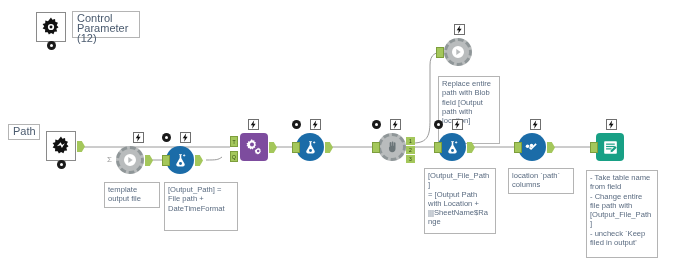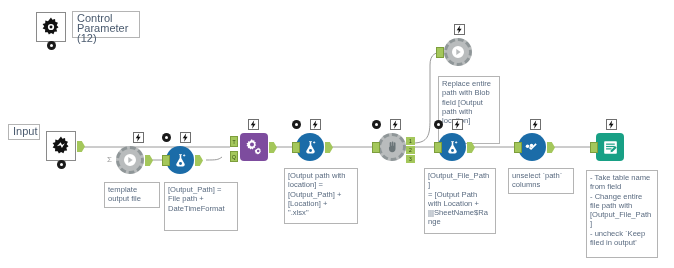--- a/index.html
+++ b/index.html
@@ -76,21 +76,21 @@
         <circle cx="12" cy="12" r="3.4" fill="#fff"></circle>
         <circle cx="12" cy="12" r="1.6" fill="#111"></circle>
       </svg>
     </div>
     <div class="badge-dot" style="left:11px;top:29px;">
         <i></i>
       </div>
   </div>
   <div class="label-box" style="left:72px;top:11px;width:68px;height:27px;"><span>Control Parameter (12)</span></div>
 
-  <div class="label-box" style="left:8px;top:124px;width:32px;height:16px;"><span>Input</span></div>
+  <div class="label-box" style="left:8px;top:124px;width:32px;height:16px;"><span>Path</span></div>
 
   <div class="node" style="left:46px;top:131px;">
     <div class="sq">
       <svg width="22" height="22" viewBox="0 0 24 24">
         <path fill="#111" d="M12 1.6l1.5 2.6 2.9-.8.3 3 2.9 1-1.4 2.6 2 2.2-2.4 1.8.9 2.9-3 .2-1 2.9-2.6-1.5-2.4 1.8-1.3-2.7-3 .2.3-3-2.8-1.1 1.7-2.5-1.8-2.4 2.9-.9.1-3 2.9.8z"></path>
         <path fill="#fff" d="M7.5 12.4l4.2-4.6 1.4 3.1 3.1-2-3.2 5.2-1.5-2.8z"></path>
       </svg>
     </div>
     <div class="badge-dot" style="left:11px;top:29px;">
         <i></i>
@@ -170,25 +170,20 @@
         <i></i>
       </div>
     <div class="badge" style="left:14px;top:-14px;">
       <svg width="7" height="9" viewBox="0 0 10 12">
           <path fill="#111" d="M6 0L1 7h3l-1 5 5-7H5z"></path>
         </svg>
     </div>
     <div class="anchor" style="left:-4px;top:9px;"></div>
     <div class="anchor out" style="left:29px;top:9px;"></div>
   </div>
-  <div class="cmt" style="left:284px;top:168px;width:74px;height:56px;"><span>[Output path with
-location] =
-[Output_Path] +
-[Location] +
-".xlsx"</span></div>
 
   <div class="node" style="left:378px;top:133px;">
     <div class="circ gray">
       <svg width="14" height="14" viewBox="0 0 24 24">
         <path fill="#6b7578" d="M8 11V5.2c0-.9.6-1.6 1.4-1.6s1.4.7 1.4 1.6V10h.8V4c0-.9.6-1.6 1.4-1.6S14.4 3.1 14.4 4v6h.8V5.4c0-.9.6-1.6 1.4-1.6s1.4.7 1.4 1.6V15c0 3.4-2.4 6-5.6 6s-5.6-2.6-5.6-6v-1.5c0-1 .6-1.8 1.3-1.8z"></path>
       </svg>
     </div>
     <div class="badge-dot" style="left:-6px;top:-13px;">
         <i></i>
       </div>
@@ -258,21 +253,21 @@
       </svg>
     </div>
     <div class="badge" style="left:12px;top:-14px;">
       <svg width="7" height="9" viewBox="0 0 10 12">
           <path fill="#111" d="M6 0L1 7h3l-1 5 5-7H5z"></path>
         </svg>
     </div>
     <div class="anchor" style="left:-4px;top:9px;"></div>
     <div class="anchor out" style="left:29px;top:9px;"></div>
   </div>
-  <div class="cmt" style="left:508px;top:168px;width:66px;height:26px;"><span>unselect `path`
+  <div class="cmt" style="left:508px;top:168px;width:66px;height:26px;"><span>location `path`
 columns</span></div>
 
   <div class="node" style="left:596px;top:133px;">
     <div class="rnd-sq green">
       <svg width="19" height="19" viewBox="0 0 24 24">
         <rect x="4" y="4" width="16" height="16" rx="1" fill="#fff"></rect>
         <rect x="6.4" y="7" width="11" height="1.5" fill="#18a085"></rect>
         <rect x="6.4" y="10" width="11" height="1.5" fill="#18a085"></rect>
         <rect x="6.4" y="13" width="7" height="1.5" fill="#18a085"></rect>
         <path fill="#18a085" d="M17.8 10.2l2 2-5.2 5.2-2.6.6.6-2.6z"></path>

